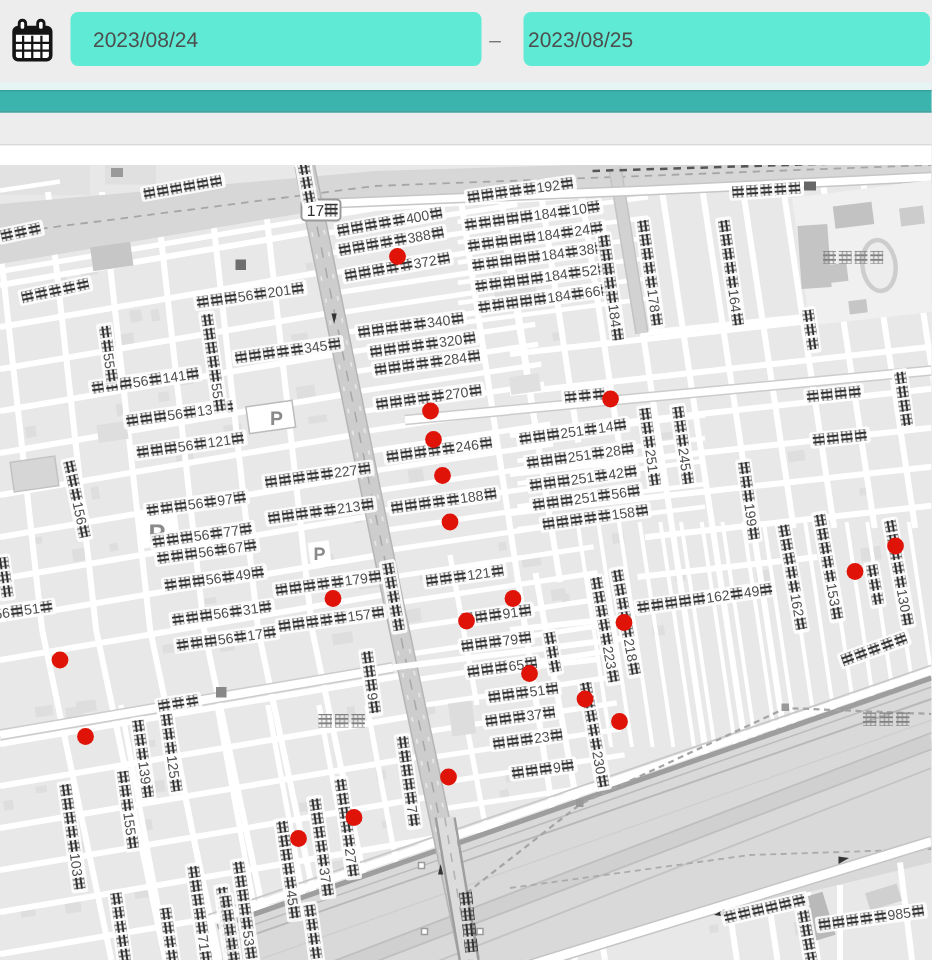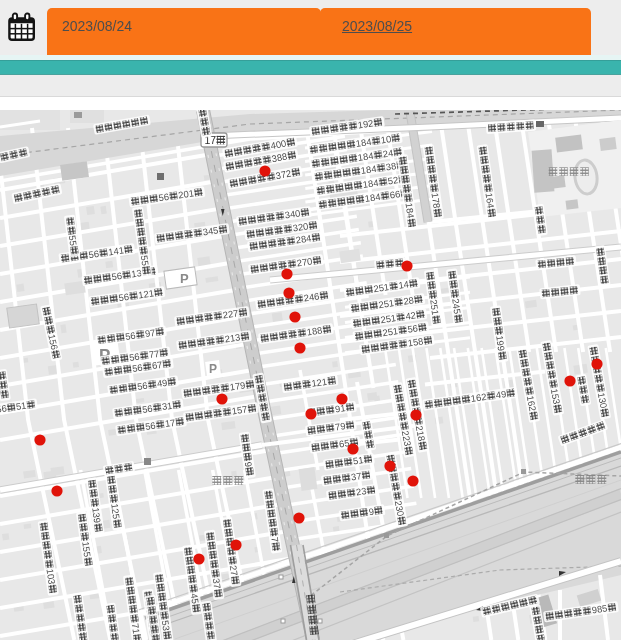--- a/index.html
+++ b/index.html
@@ -1,20 +1,20 @@
 <!DOCTYPE html>
 <html><head><meta charset="utf-8">
 <style>
 html,body{margin:0;padding:0;width:621px;height:640px;overflow:hidden;
  font-family:"Liberation Sans",sans-serif;background:#ededed;-webkit-font-smoothing:antialiased;}
 .hdr{position:absolute;left:0;top:0;width:621px;height:96px;background:#ededed;}
-.inp{position:absolute;top:8px;height:52px;background:#f97316;border-radius:5px;
+.inp{position:absolute;top:8px;height:36px;background:#5eead4;border-radius:5px;
  box-sizing:border-box;font-size:14px;color:#4d4d4d;line-height:36px;}
 .i1{left:47px;width:274px;padding-left:15px;}
-.i2{left:320px;width:271px;padding-left:22px;text-decoration:underline;}
+.i2{left:349px;width:271px;padding-left:3px;}
 .dash{position:absolute;left:326px;top:0px;width:8px;height:53px;line-height:53px;
  text-align:center;color:#777;font-size:14px;}
 .teal{position:absolute;left:0;top:60px;width:621px;height:15px;background:#3ab4ad;border-top:1px solid #359f99;border-bottom:1px solid #4aa29d;box-sizing:border-box;}
 .tealft{position:absolute;left:0;top:55px;width:621px;height:5px;background:#e6f5f4;}
 .sep{position:absolute;left:0;top:96px;width:621px;height:1px;background:#d9d9d9;}
 .white{position:absolute;left:0;top:97px;width:621px;height:13px;background:#ffffff;}
 .map{position:absolute;left:0;top:110px;width:621px;height:530px;}
 </style></head>
 <body>
 <div class="hdr"></div>

